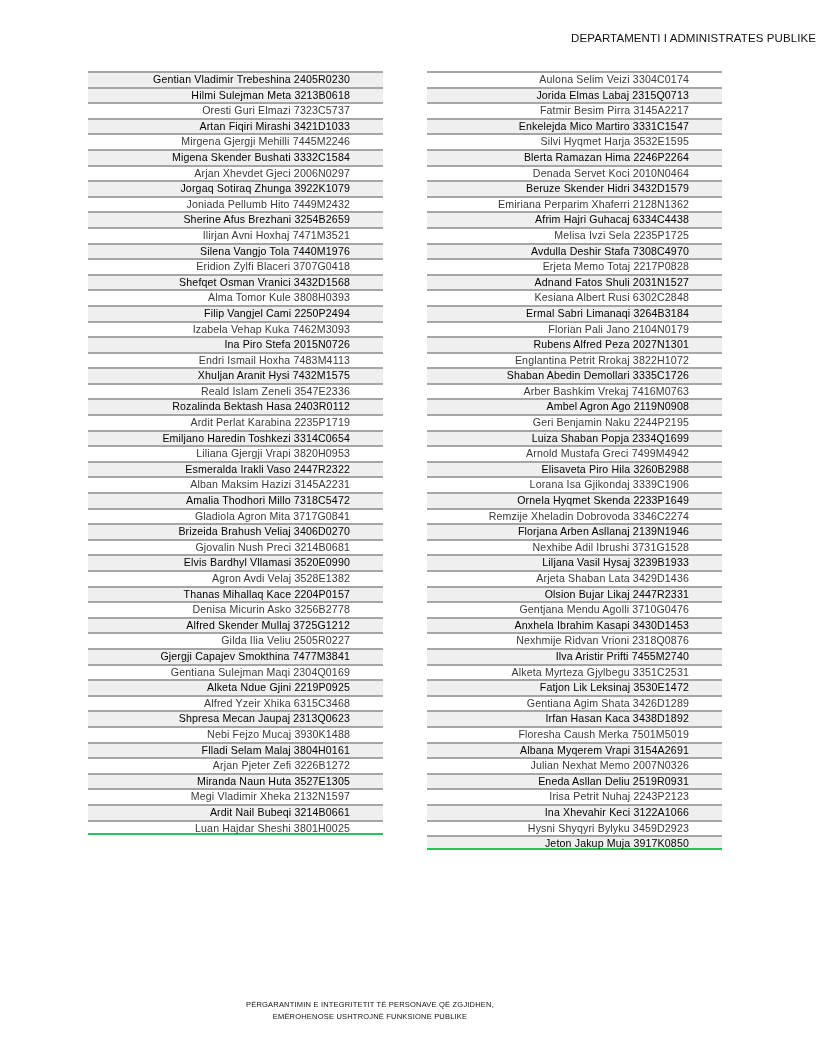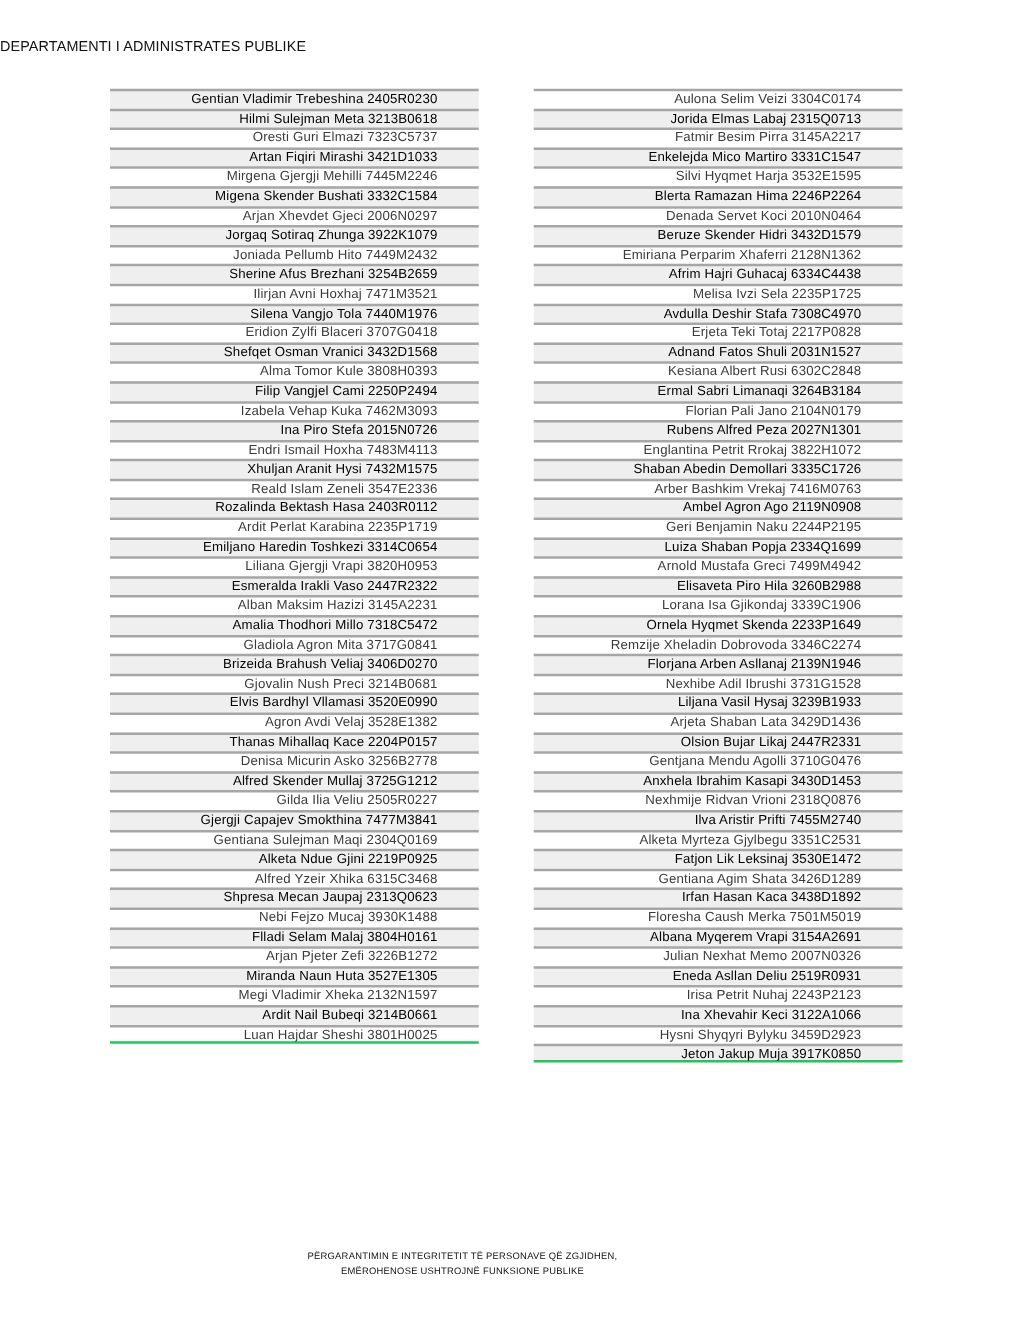--- a/index.html
+++ b/index.html
@@ -3,21 +3,21 @@
   <meta charset="utf-8">
   <style>
     html, body { margin: 0; padding: 0; background: #ffffff; }
     body {
       width: 816px; height: 1056px; position: relative; overflow: hidden;
       font-family: "Liberation Sans", "DejaVu Sans", sans-serif;
       color: #000;
     }
     .page-title {
       position: absolute; top: 32px; left: 0; width: 816px;
-      text-align: left; font-size: 11.5px; letter-spacing: 0.1px; color: #111;
+      text-align: right; font-size: 11.5px; letter-spacing: 0.1px; color: #111;
     }
     .column {
       position: absolute; top: 71px; width: 295px;
     }
     .column.left { left: 88px; }
     .column.right { left: 427px; }
     .row {
       height: 15.6px; box-sizing: border-box;
       border-top: 2px solid #a6a6a6;
       text-align: right; padding-right: 33px;
@@ -94,21 +94,21 @@
     <div class="row">Fatmir Besim Pirra 3145A2217</div>
     <div class="row shaded">Enkelejda Mico Martiro 3331C1547</div>
     <div class="row">Silvi Hyqmet Harja 3532E1595</div>
     <div class="row shaded">Blerta Ramazan Hima 2246P2264</div>
     <div class="row">Denada Servet Koci 2010N0464</div>
     <div class="row shaded">Beruze Skender Hidri 3432D1579</div>
     <div class="row">Emiriana Perparim Xhaferri 2128N1362</div>
     <div class="row shaded">Afrim Hajri Guhacaj 6334C4438</div>
     <div class="row">Melisa Ivzi Sela 2235P1725</div>
     <div class="row shaded">Avdulla Deshir Stafa 7308C4970</div>
-    <div class="row">Erjeta Teki Totaj 2217P0828</div>
+    <div class="row">Erjeta Memo Totaj 2217P0828</div>
     <div class="row shaded">Adnand Fatos Shuli 2031N1527</div>
     <div class="row">Kesiana Albert Rusi 6302C2848</div>
     <div class="row shaded">Ermal Sabri Limanaqi 3264B3184</div>
     <div class="row">Florian Pali Jano 2104N0179</div>
     <div class="row shaded">Rubens Alfred Peza 2027N1301</div>
     <div class="row">Englantina Petrit Rrokaj 3822H1072</div>
     <div class="row shaded">Shaban Abedin Demollari 3335C1726</div>
     <div class="row">Arber Bashkim Vrekaj 7416M0763</div>
     <div class="row shaded">Ambel Agron Ago 2119N0908</div>
     <div class="row">Geri Benjamin Naku 2244P2195</div>

